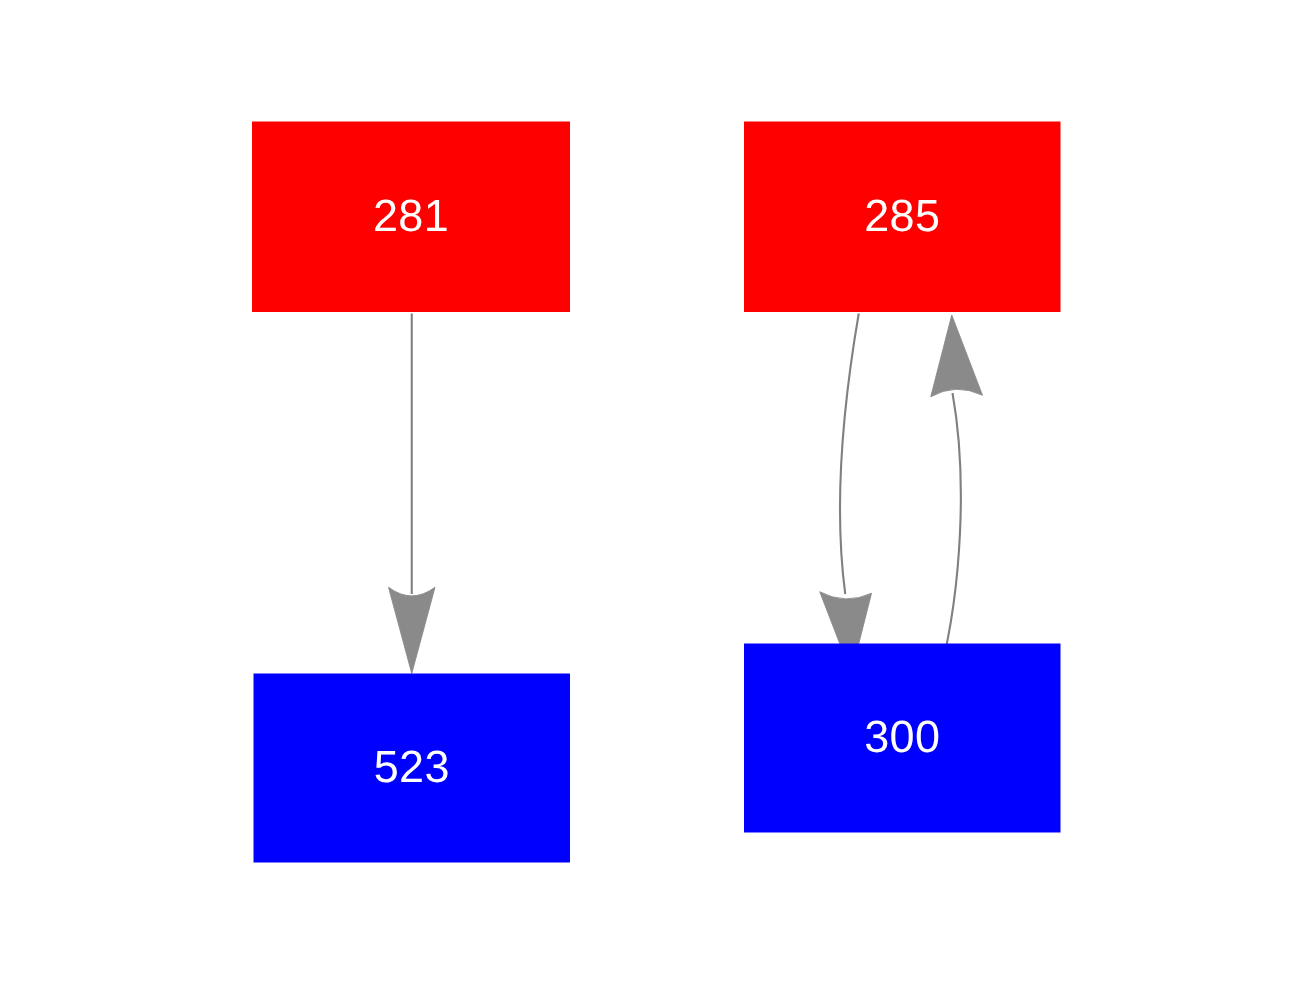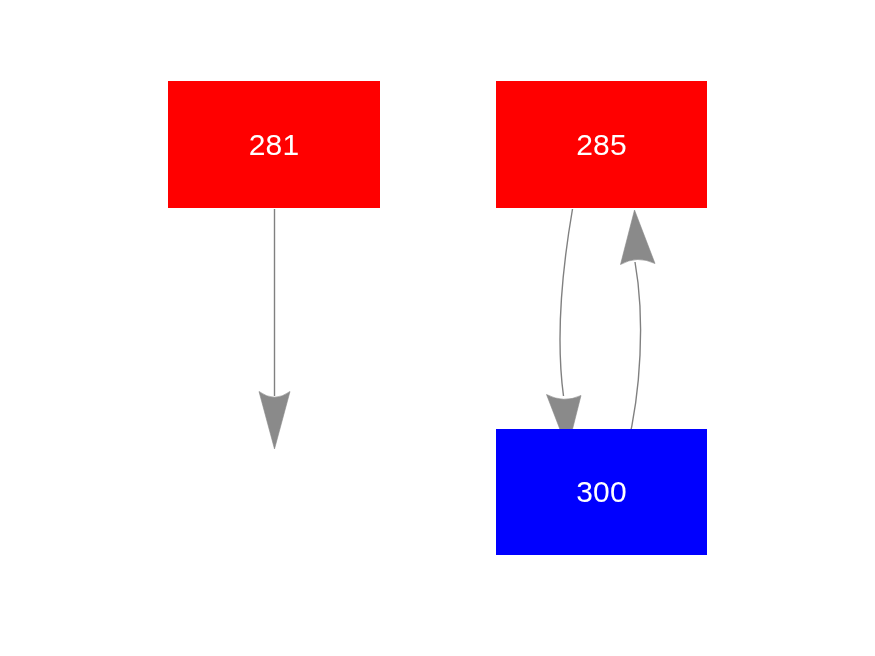--- a/index.html
+++ b/index.html
@@ -69,18 +69,21 @@
   </svg>
 
   <div class="node" style="left: 168px; top: 81px; width: 212px; height: 127px; background: rgb(255, 0, 0);">
     <span class="node-label" style="color: rgb(255, 255, 255);">281</span>
   </div>
 
   <div class="node" style="left: 496px; top: 81px; width: 211px; height: 127px; background: rgb(255, 0, 0);">
     <span class="node-label" style="color: rgb(255, 255, 255);">285</span>
   </div>
 
+  <div class="node" style="left: 169px; top: 449px; width: 211px; height: 126px; background: rgb(0, 0, 255);">
+    <span class="node-label" style="color: rgb(255, 255, 255);">523</span>
+  </div>
 
   <div class="node" style="left: 496px; top: 429px; width: 211px; height: 126px; background: rgb(0, 0, 255);">
     <span class="node-label" style="color: rgb(255, 255, 255);">300</span>
   </div>
 
 </div>
 
 </body></html>

